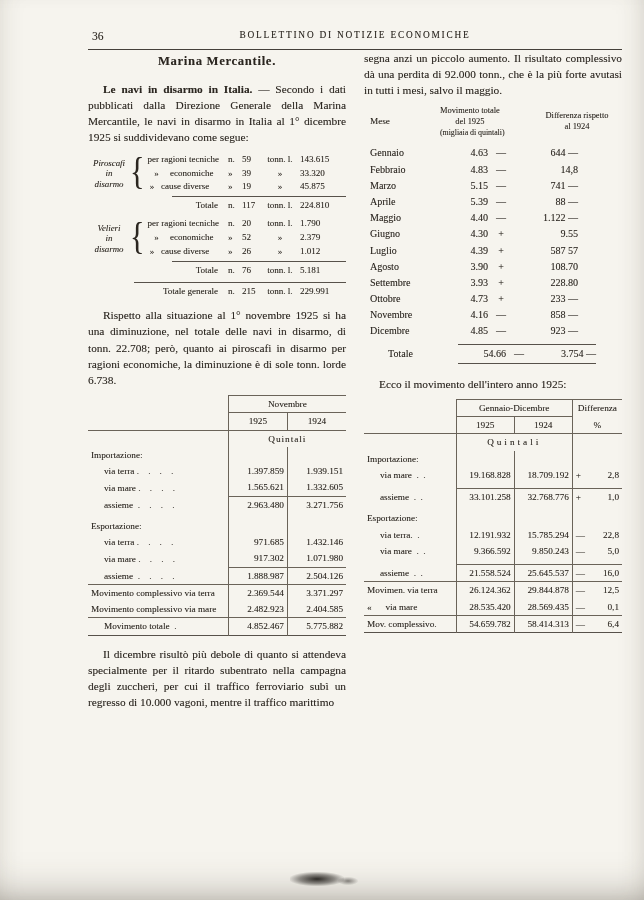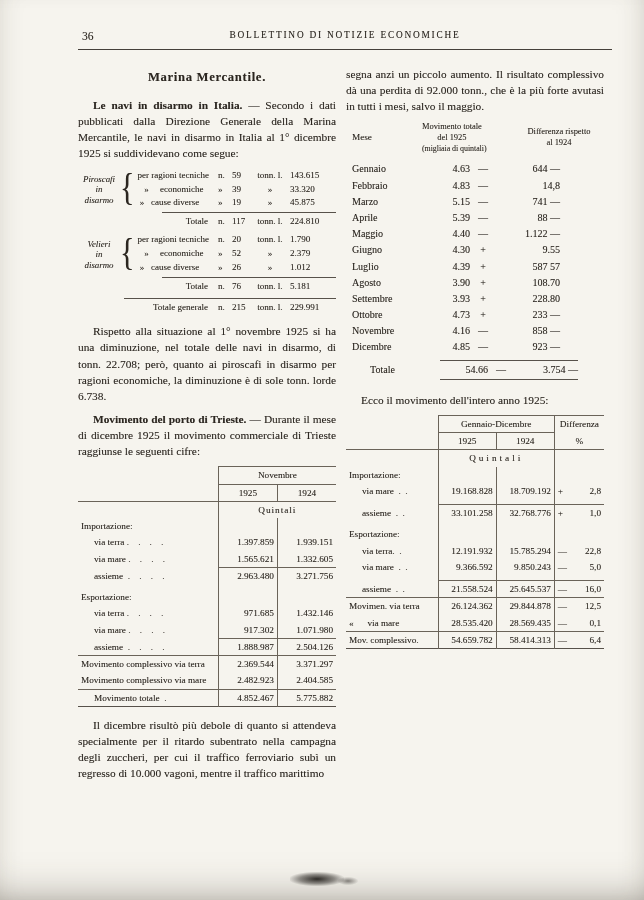--- a/index.html
+++ b/index.html
@@ -1,28 +1,28 @@
 <!DOCTYPE html>
 <html><head>
 <meta charset="utf-8">
 <style>
   html,body{margin:0;padding:0;background:#e9e7e2;}
   .page{position:relative;width:644px;height:900px;background:#f6f4ee;overflow:hidden;
         color:#2b2620;font-family:"Liberation Serif","DejaVu Serif",serif;
         box-shadow:inset 0 -28px 42px -30px rgba(70,62,50,.5),
                    inset -18px 0 36px -30px rgba(70,62,50,.3),
                    inset 18px 0 36px -32px rgba(70,62,50,.22);}
-  .content{position:absolute;left:78px;top:30px;width:534px;
+  .content{position:absolute;left:88px;top:30px;width:534px;
            text-shadow:0.2px 0.2px 0.4px rgba(43,38,32,.32);}
   
   .pageheader{position:relative;height:14px;}
   .pagenum{position:absolute;left:4px;top:0;font-size:11.5px;}
   .journal{display:block;text-align:center;font-size:9.3px;letter-spacing:1.8px;}
   .headrule{border-bottom:1px solid #45403a;margin-top:5px;}
-  .cols{display:flex;gap:10px;margin-top:16px;}
+  .cols{display:flex;gap:18px;}
   .col{width:258px;}
   
   .para{font-size:11.3px;line-height:1.43;text-align:justify;margin:0 0 7px;text-indent:15px;}
   .para.noindent{text-indent:0;}
   .lead{font-weight:bold;}
   .sec-title{text-align:center;font-weight:bold;font-size:12.6px;letter-spacing:.7px;margin:4px 0 12px;}
   
   .disarmo{font-size:9px;margin:3px 0 9px;}
   .dgroup{display:flex;align-items:center;margin:1px 0;}
   .dlabel{width:42px;font-style:italic;text-align:center;white-space:pre;line-height:1.2;font-size:8.8px;}
@@ -176,21 +176,20 @@
               <span class="d-desc">Totale generale</span>
               <span class="d-u1">n.</span>
               <span class="d-n">215</span>
               <span class="d-u2">tonn. l.</span>
               <span class="d-v">229.991</span>
             </div>
     </div>
 
     <p class="para">Rispetto alla situazione al 1° novembre 1925 si ha una diminuzione, nel totale delle navi in disarmo, di tonn. 22.708; però, quanto ai piroscafi in disarmo per ragioni economiche, la diminuzione è di sole tonn. lorde 6.738.</p>
 
-    <p class="para"><span class="lead">Movimento del porto di Trieste.</span> <span>— Durante il mese di dicembre 1925 il movimento commerciale di Trieste raggiunse le seguenti cifre:</span></p>
 
     <table class="ttab">
       <tbody>
               <tr>
         <td class="c-lab"></td>
         <td class="c-n vl tl center" colspan="2">Novembre</td>
       </tr>
       <tr>
         <td class="c-lab"></td>
         <td class="c-n vl tl center">1925</td>

